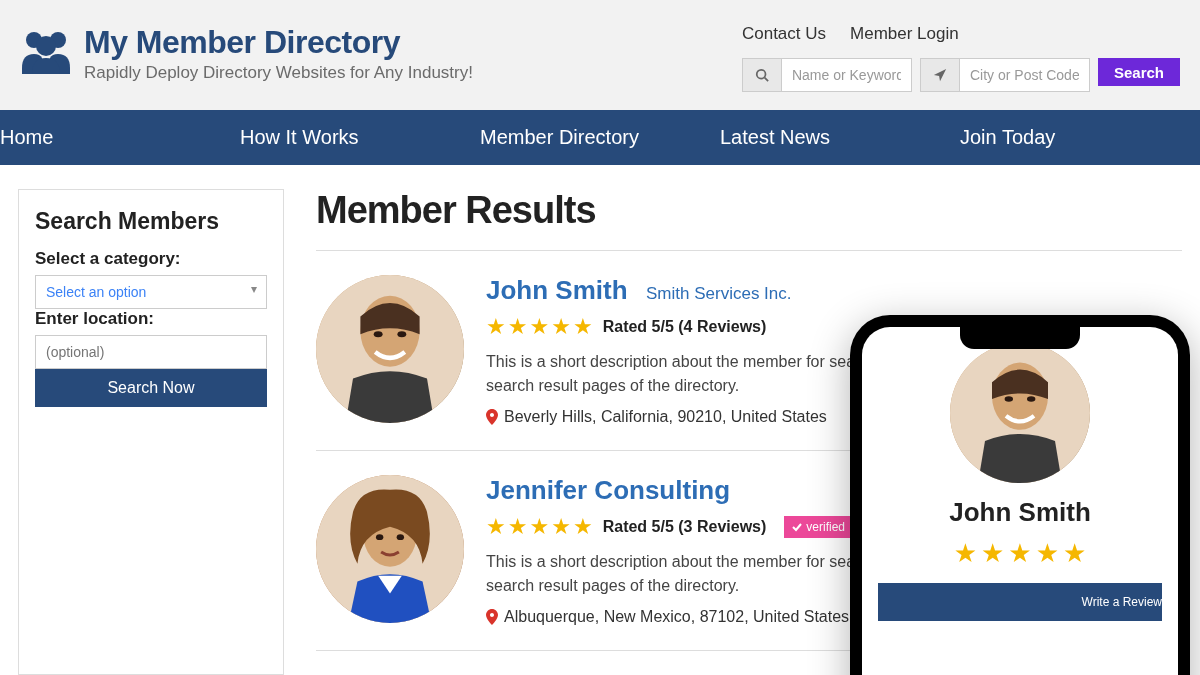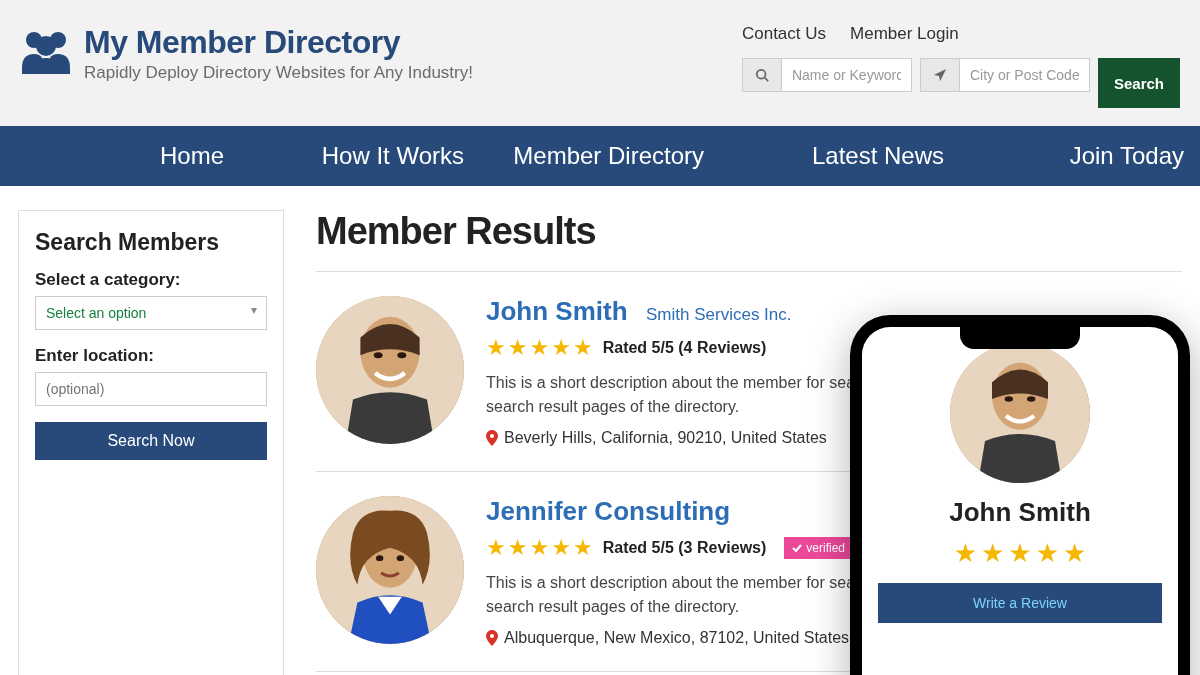--- a/index.html
+++ b/index.html
@@ -14,31 +14,31 @@
 .top-right { display: flex; flex-direction: column; align-items: flex-start; gap: 14px; }
 .top-links { display: flex; gap: 24px; align-items: center; }
 .top-links a { color: #333; text-decoration: none; font-size: 17px; }
 .cta-btn { background: #d9342b; color: #fff; padding: 9px 16px; font-size: 16px; font-weight: 600; text-decoration: none; border: none; cursor: pointer; }
 
 .search-bar { display: flex; gap: 8px; }
 .search-group { display: flex; }
 .search-icon-box { width: 40px; height: 34px; background: #e8e8e8; border: 1px solid #ccc; display: flex; align-items: center; justify-content: center; color: #666; }
 .search-input { height: 34px; border: 1px solid #ccc; border-left: none; padding: 0 10px; font-size: 14px; color: #333; }
 .search-input::placeholder { color: #999; }
-.search-btn { background: #14532d; color: #fff; border: none; padding: 0 16px; height: 50px; font-size: 15px; font-weight: 600; cursor: pointer; }
+.search-btn { background: #6d28d9; color: #fff; border: none; padding: 0 16px; height: 28px; font-size: 15px; font-weight: 600; cursor: pointer; }
 
 .main-nav { background: #274a7a; display: flex; }
-.main-nav a { flex: 1; text-align: right; color: #fff; text-decoration: none; padding: 16px 16px; font-size: 24px; }
+.main-nav a { flex: 1; text-align: left; color: #fff; text-decoration: none; padding: 16px 0; font-size: 20px; }
 
 .content { display: flex; padding: 24px 18px 0 18px; gap: 32px; }
 
 .sidebar { width: 266px; border: 1px solid #ddd; padding: 18px 16px 20px 16px; }
 .sidebar h2 { font-size: 23px; font-weight: 700; margin-bottom: 14px; color: #222; }
 .sidebar label { display: block; font-size: 17px; font-weight: 600; color: #222; margin-bottom: 6px; }
-.sidebar select, .sidebar input { width: 100%; height: 34px; border: 1px solid #ccc; padding: 0 10px; font-size: 14px; color: #15803d; margin-bottom: 16px; background: #fff; }
+.sidebar select, .sidebar input { width: 100%; height: 34px; border: 1px solid #ccc; padding: 0 10px; font-size: 14px; color: #3b82f6; background: #fff; }
 .sidebar select { appearance: none; background: #fff; position: relative; }
 .select-wrap { position: relative; }
 .select-wrap::after { content: "▾"; position: absolute; right: 10px; top: 7px; color: #888; pointer-events: none; font-size: 12px; }
 .search-now-btn { width: 100%; background: #274a7a; color: #fff; border: none; padding: 10px 4px; font-size: 16px; cursor: pointer; }
 
 .results { flex: 1; }
 .results h1 { font-size: 38px; font-weight: 800; color: #222; margin-bottom: 18px; letter-spacing: -1px; }
 .divider { border-top: 1px solid #ddd; margin-bottom: 24px; }
 
 .member { display: flex; gap: 22px; padding-bottom: 24px; border-bottom: 1px solid #ddd; margin-bottom: 24px; }
@@ -63,21 +63,21 @@
 .phone-inner { background: #fff; border-radius: 28px; width: 100%; height: 100%; overflow: hidden; }
 .phone-header { background: #274a7a; padding: 10px 14px; display: flex; justify-content: space-between; align-items: center; }
 .phone-account { display: flex; align-items: center; gap: 6px; color: #fff; font-size: 12px; }
 .phone-account-avatar { width: 20px; height: 20px; border-radius: 50%; background: #d4a574; }
 .phone-menu { color: #fff; font-size: 12px; display: flex; align-items: center; gap: 4px; }
 .phone-body { padding: 16px; text-align: center; }
 .phone-avatar { width: 140px; height: 140px; border-radius: 50%; background: linear-gradient(135deg, #d4a574 0%, #8b6f47 100%); margin: 0 auto 14px auto; }
 .phone-name { font-size: 26px; font-weight: 700; color: #222; margin-bottom: 10px; }
 .phone-stars { display: flex; justify-content: center; gap: 4px; margin-bottom: 14px; }
 .phone-stars .star { font-size: 26px; }
-.phone-btn { background: #274a7a; color: #7dd3fc; border: none; width: 100%; padding: 12px 0; font-size: 14px; cursor: pointer; }
+.phone-btn { background: #274a7a; color: #ffffff; border: none; width: 100%; padding: 12px 0; font-size: 12px; cursor: pointer; text-align: right; }
 
 .notch { position: absolute; top: 12px; left: 50%; transform: translateX(-50%); width: 120px; height: 22px; background: #000; border-radius: 0 0 14px 14px; z-index: 10; }
 </style>
 </head>
 <body>
 
 <div class="top-bar">
   <div class="logo-area">
     <svg class="logo-icon" viewBox="0 0 52 48" fill="#274a7a">
       <circle cx="14" cy="12" r="8"></circle>

